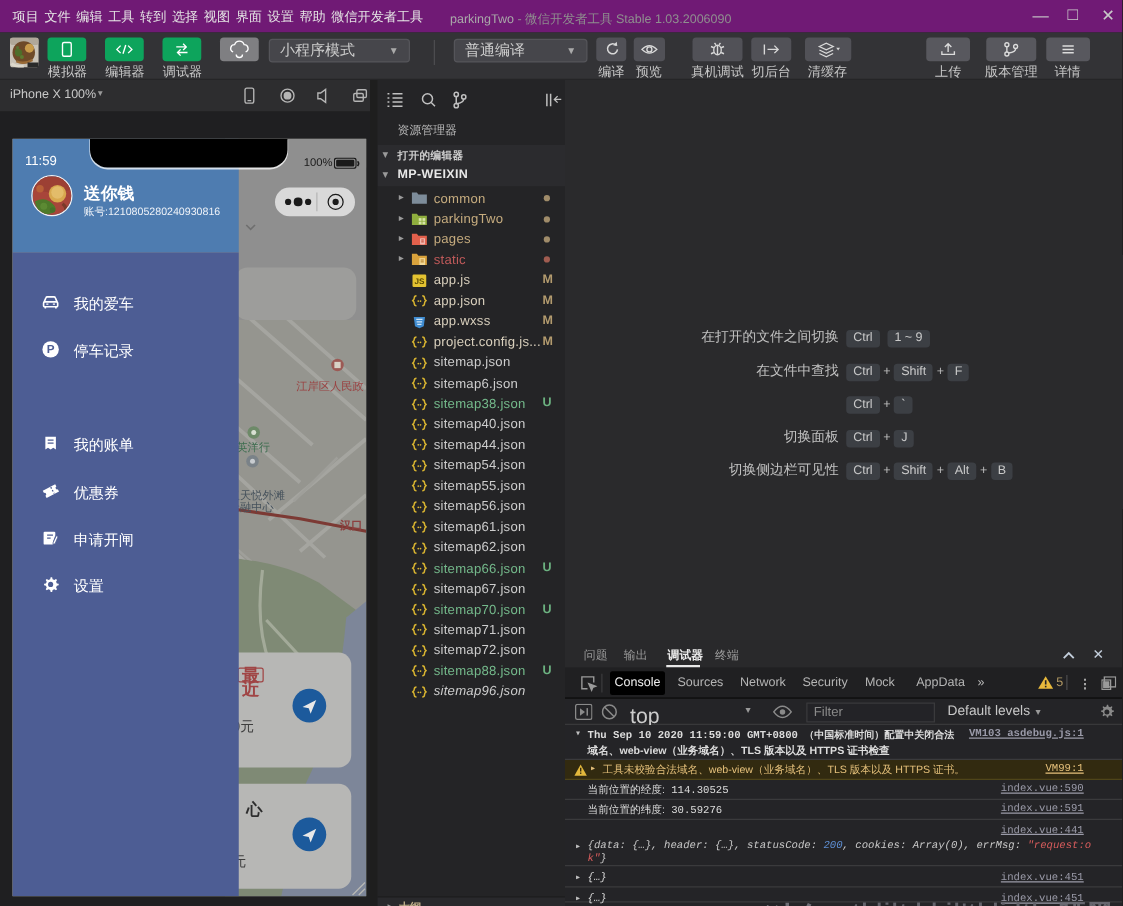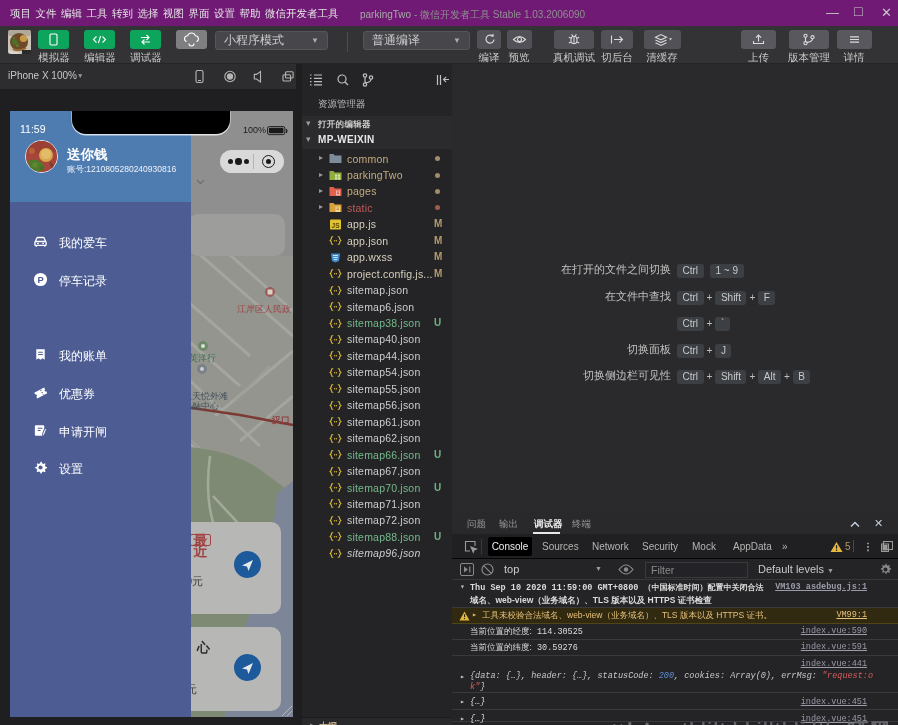--- a/index.html
+++ b/index.html
@@ -702,21 +702,21 @@
     <div class="abs" style="left:0;top:47px;width:446px;height:21px;background:#242427;border-bottom:1px solid #38383a;">
       <svg class="abs" style="left:8px;top:4px;" width="14" height="13" viewBox="0 0 14 13">
           <rect x="0.5" y="0.5" width="13" height="12" rx="1.5" fill="none" stroke="#8a8a8a"></rect>
           <path d="M4 3.5 l4 3 -4 3 z" fill="#8a8a8a"></path>
           <rect x="9.2" y="3.5" width="1.2" height="6" fill="#8a8a8a"></rect>
         </svg>
       <svg class="abs" style="left:29px;top:4px;" width="13" height="13" viewBox="0 0 13 13">
           <circle cx="6.5" cy="6.5" r="5.5" fill="none" stroke="#8a8a8a" stroke-width="1.2"></circle>
           <path d="M2.6 2.6 l7.8 7.8" stroke="#8a8a8a" stroke-width="1.2"></path>
         </svg>
-      <span class="abs" style="left:52px;top:4px;font-size:11px;color:#cccccc;">top</span>
+      <span class="abs" style="left:52px;top:4px;font-size:17px;color:#cccccc;">top</span>
       <span class="abs" style="left:143px;top:6px;font-size:7px;color:#9a9a9a;">▼</span>
       <svg class="abs" style="left:166px;top:5px;" width="16" height="11" viewBox="0 0 16 11">
           <path d="M1 5.5 q7 -9 14 0 q-7 9 -14 0 z" fill="none" stroke="#8a8a8a" stroke-width="1.2"></path>
           <circle cx="8" cy="5.5" r="2.2" fill="#8a8a8a"></circle>
         </svg>
       <span class="abs" style="left:193px;top:2.5px;width:103px;height:16px;background:#232327;border:1px solid #3a3a3c;color:#8a8a8a;font-size:10.5px;line-height:15px;padding-left:5px;">Filter</span>
       <span class="abs" style="left:306px;top:4px;font-size:11px;color:#c8c8c8;">Default levels <span style="font-size:7px;color:#9a9a9a;">▼</span></span>
       <svg class="abs" style="left:427px;top:4px;" width="13" height="13" viewBox="0 0 13 13">
           <path d="M6.5 0.8 l1 0 .3 1.4 1.3 .5 1.2 -.8 .7 .7 -.8 1.2 .5 1.3 1.4 .3 0 1 -1.4 .3 -.5 1.3 .8 1.2 -.7 .7 -1.2 -.8 -1.3 .5 -.3 1.4 -1 0 -.3 -1.4 -1.3 -.5 -1.2 .8 -.7 -.7 .8 -1.2 -.5 -1.3 -1.4 -.3 0 -1 1.4 -.3 .5 -1.3 -.8 -1.2 .7 -.7 1.2 .8 1.3 -.5 z" fill="#8a8a8a"></path>
           <circle cx="6.5" cy="6.5" r="2" fill="#242427"></circle>

